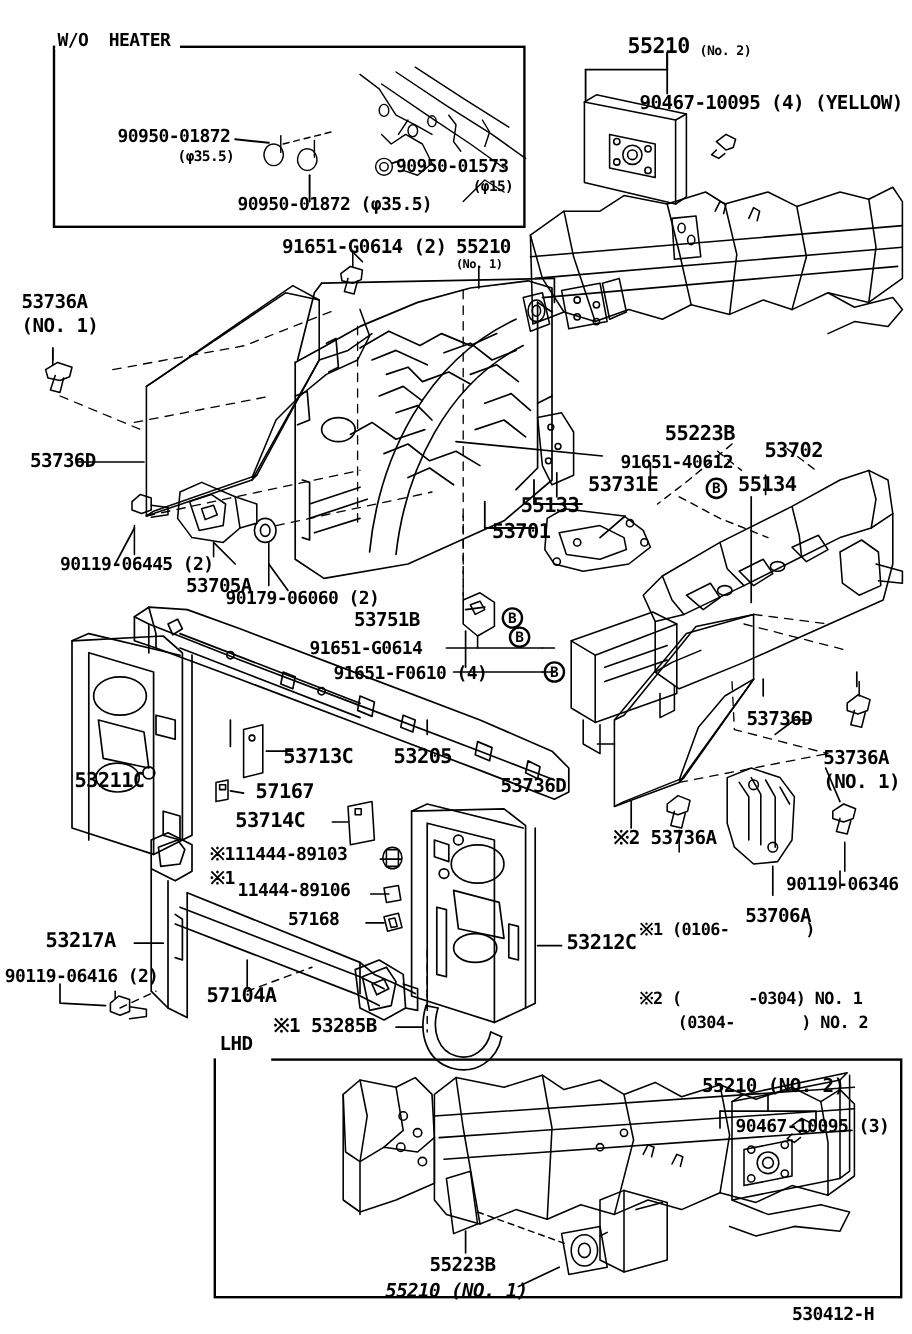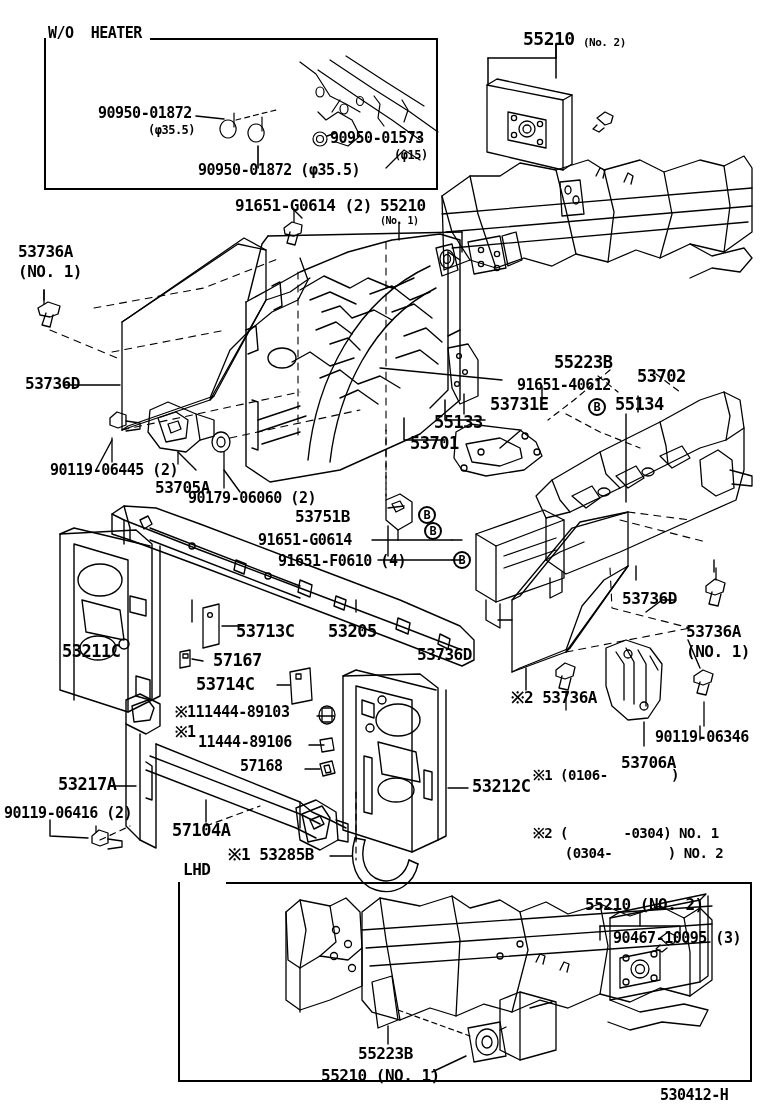--- a/index.html
+++ b/index.html
@@ -468,20 +468,21 @@
 
   <div class="lbl s15" style="left:48px;top:26px;">W/O  HEATER</div>
   <div class="lbl s15" style="left:98px;top:106px;">90950-01872</div>
   <div class="lbl s12" style="left:148px;top:124px;">(φ35.5)</div>
   <div class="lbl s15" style="left:330px;top:131px;">90950-01573</div>
   <div class="lbl s12" style="left:394px;top:149px;">(φ15)</div>
   <div class="lbl s15" style="left:198px;top:163px;">90950-01872 (φ35.5)</div>
 
   <div class="lbl s18" style="left:523px;top:30px;">55210</div>
   <div class="lbl s11" style="left:583px;top:37px;text-align:center;">(No. 2)</div>
+  <div class="lbl s16" style="left:533px;top:78px;">90467-10095 (4) (YELLOW)</div>
 
   <div class="lbl s16" style="left:235px;top:198px;">91651-G0614 (2)</div>
   <div class="lbl s16" style="left:380px;top:198px;">55210</div>
   <div class="lbl s10" style="left:380px;top:216px;">(No. 1)</div>
 
   <div class="lbl s16" style="left:18px;top:244px;">53736A</div>
   <div class="lbl s16" style="left:18px;top:264px;">(NO. 1)</div>
   <div class="lbl s16" style="left:25px;top:376px;">53736D</div>
 
   <div class="lbl s15" style="left:50px;top:463px;">90119-06445 (2)</div>
@@ -514,34 +515,34 @@
   <div class="lbl s17" style="left:236px;top:623px;">53713C</div>
   <div class="lbl s17" style="left:213px;top:652px;">57167</div>
   <div class="lbl s17" style="left:196px;top:676px;">53714C</div>
 
   <div class="lbl s15" style="left:175px;top:705px;">※111444-89103</div>
   <div class="lbl s15" style="left:175px;top:725px;">※1</div>
   <div class="lbl s15" style="left:198px;top:735px;">11444-89106</div>
   <div class="lbl s15" style="left:240px;top:759px;">57168</div>
 
   <div class="lbl s17" style="left:472px;top:778px;">53212C</div>
-  <div class="lbl s17" style="left:38px;top:776px;margin-left:20px;">53217A</div>
+  <div class="lbl s17" style="left:38px;top:776px;">53217A</div>
   <div class="lbl s15" style="left:4px;top:806px;">90119-06416 (2)</div>
   <div class="lbl s17" style="left:172px;top:822px;">57104A</div>
   <div class="lbl s16" style="left:228px;top:847px;">※1 53285B</div>
   <div class="lbl s16" style="left:183px;top:862px;">LHD</div>
 
   <div class="lbl s14" style="left:533px;top:768px;">※1 (0106-        )</div>
   <div class="lbl s14" style="left:533px;top:826px;">※2 (       -0304) NO. 1</div>
   <div class="lbl s14" style="left:533px;top:846px;">    (0304-       ) NO. 2</div>
 
   <div class="lbl s16" style="left:585px;top:897px;">55210 (NO. 2)</div>
   <div class="lbl s15" style="left:613px;top:931px;">90467-10095 (3)</div>
   <div class="lbl s16" style="left:358px;top:1046px;">55223B</div>
-  <div class="lbl s16" style="left:321px;top:1068px;">55210 (NO. 1)</div>
+  <div class="lbl s16" style="left:321px;top:1068px;font-style:italic;">55210 (NO. 1)</div>
 
   <div class="lbl s15" style="left:660px;top:1088px;">530412-H</div>
 
   <svg class="art" viewBox="0 0 760 1112">
     <g fill="none" stroke="#000" stroke-width="1.3" stroke-linejoin="round" stroke-linecap="round">
 
       <path d="M286 912 L300 900 L330 906 L346 898 L360 912 L362 948 L348 960 L320 956
                L300 968 L288 960 Z"></path>
       <path d="M300 900 L306 930 L300 968"></path>
       <path d="M330 906 L336 942 L320 956"></path>

